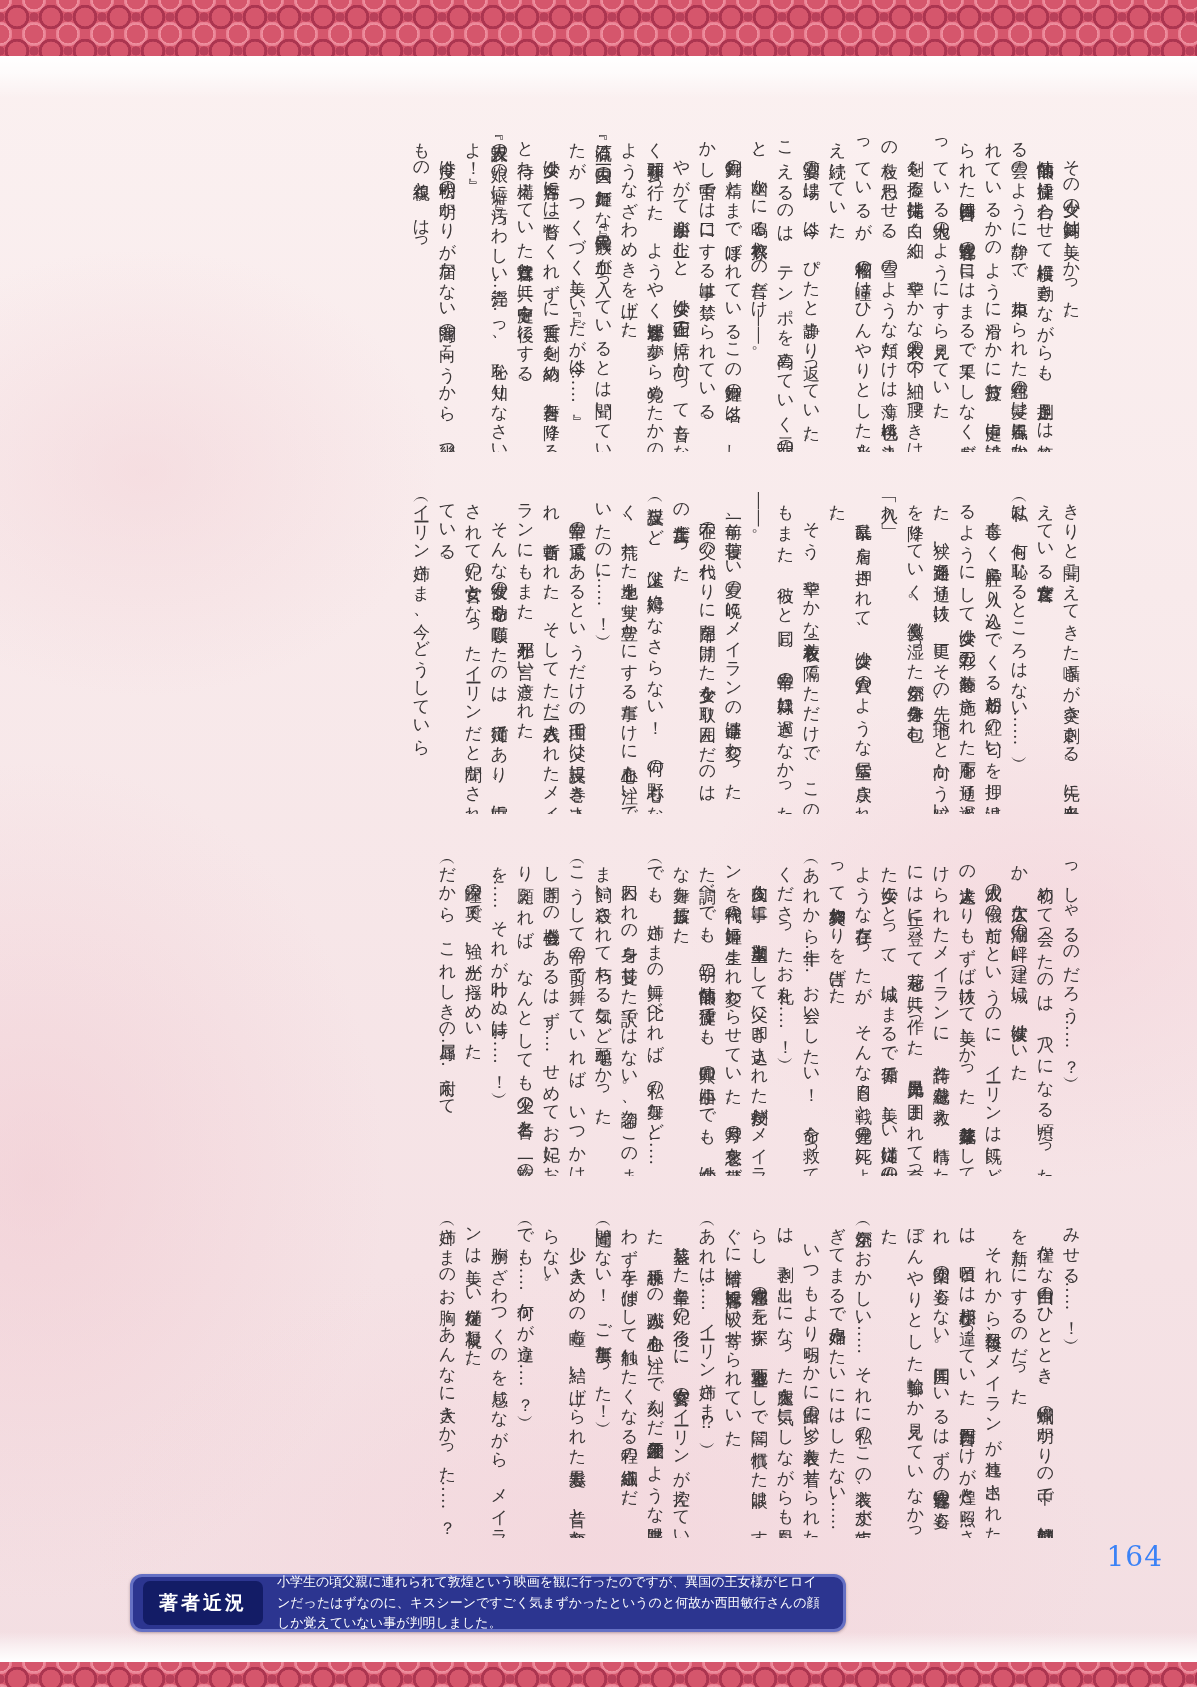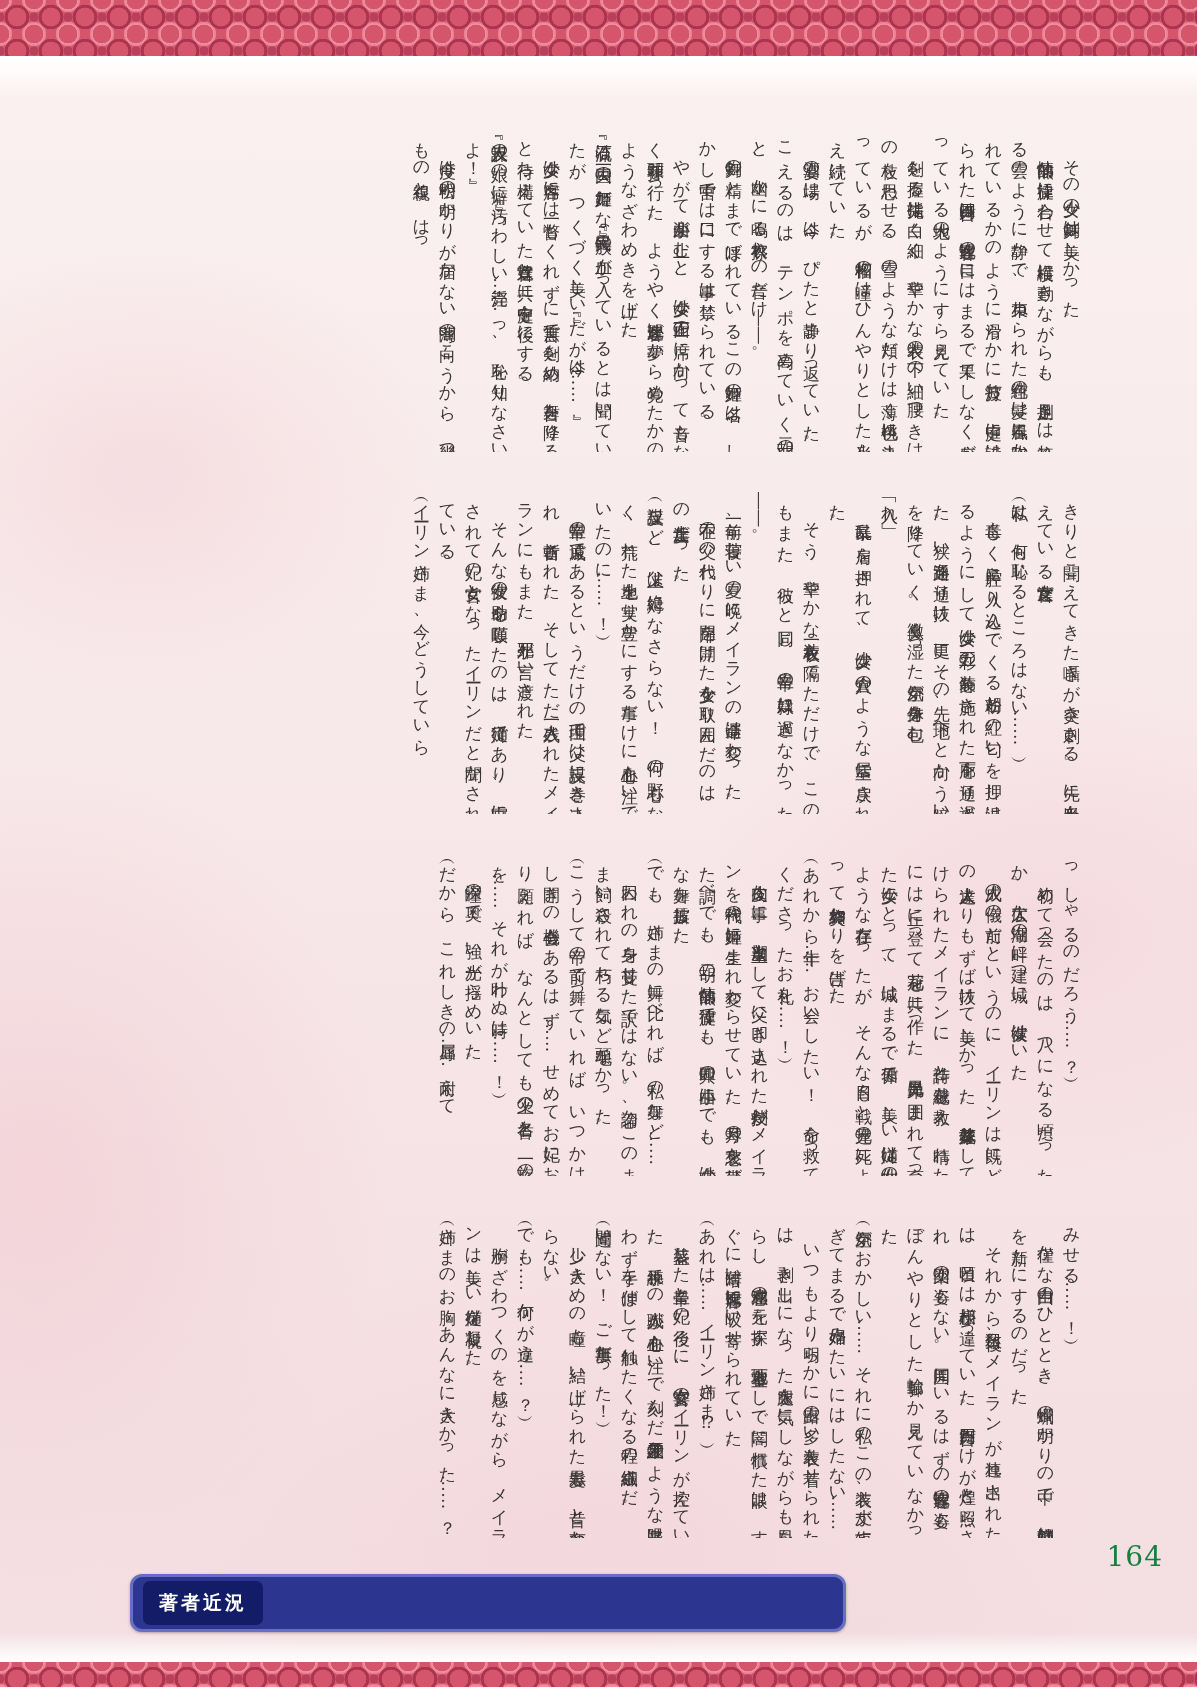--- a/index.html
+++ b/index.html
@@ -65,21 +65,21 @@
     padding:9px 16px;margin:0 14px 0 10px;border-radius:7px;
   }
   .footer-text{
     color:#ffffff;
     font-family:"DejaVu Sans","Liberation Sans",sans-serif;
     font-size:13px;line-height:1.6;
     padding-right:16px;
   }
   .page-number{
     position:absolute;right:34px;top:1540px;
-    font-size:28px;color:#15803d;letter-spacing:1px;
+    font-size:28px;color:#3b82f6;letter-spacing:1px;
   }
 </style>
 </head>
 <body>
 
 <div class="ornament ornament-top"></div>
 <div class="fade-top"></div>
 
 <div class="content">
   <div class="band">
@@ -133,16 +133,17 @@
       <p>（でも……何かが違う……？）</p>
       <p>　胸がざわつくのを感じながら、メイランは美しい従姉を凝視した。</p>
       <p>（姉さまのお胸、あんなに大きかった……？）</p>
     </div>
 </div>
 
 <div class="page-number">164</div>
 
 <div class="footer-bar">
   <span class="footer-label">著者近況</span>
+  <span class="footer-text">小学生の頃父親に連れられて敦煌という映画を観に行ったのですが、異国の王女様がヒロインだったはずなのに、キスシーンですごく気まずかったというのと何故か西田敏行さんの顔しか覚えていない事が判明しました。</span>
 </div>
 
 <div class="ornament ornament-bottom"></div>
 <div class="fade-bottom"></div>
 
 </body></html>

